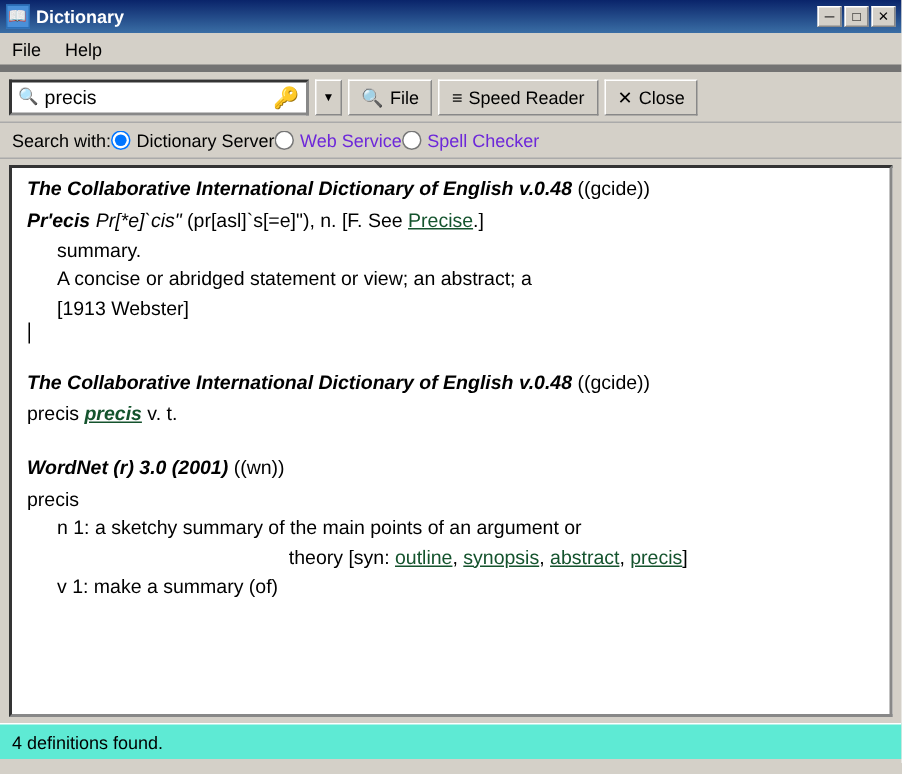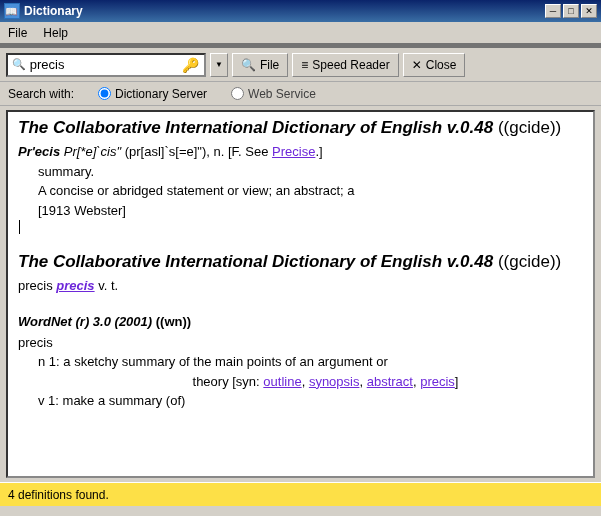--- a/index.html
+++ b/index.html
@@ -141,82 +141,82 @@
       gap: 4px;
       font-size: 12px;
     }
 
     
     .search-options {
       background: #d4d0c8;
       padding: 3px 8px;
       display: flex;
       align-items: center;
-      gap: 24px;
+      gap: 0;
       border-bottom: 1px solid #aaa;
       height: 24px;
       font-size: 12px;
     }
     .radio-group {
       display: flex;
       align-items: center;
       gap: 4px;
     }
     .radio-group input[type=radio] {
       margin: 0;
     }
     .radio-label-active {
       color: #000;
     }
     .radio-label-inactive {
-      color: #404040;
+      color: #6d28d9;
     }
 
     
     .content {
       background: white;
       margin: 4px 6px;
       border: 2px inset #888;
       height: calc(516px - 22px - 20px - 34px - 24px - 24px - 24px);
       overflow-y: auto;
       padding: 6px 10px;
       font-size: 13px;
     }
 
     
     .status-bar {
-      background: #fde047;
+      background: #5eead4;
       border-top: 1px solid #fff;
       padding: 3px 8px;
       font-size: 12px;
       height: 24px;
       display: flex;
       align-items: center;
     }
 
     
     .dict-section {
       margin-bottom: 10px;
     }
     .dict-header {
       font-style: italic;
       font-weight: bold;
-      font-size: 17px;
+      font-size: 13px;
       margin-bottom: 4px;
     }
     .dict-header .source {
       font-style: normal;
       font-weight: normal;
     }
     .dict-entry {
       margin-left: 0px;
       line-height: 1.5;
     }
     .dict-entry a {
-      color: #6d28d9;
+      color: #14532d;
       text-decoration: underline;
     }
     .dict-entry .indent {
       margin-left: 20px;
     }
     .separator {
       height: 8px;
     }
     .cursor-line {
       display: inline-block;
@@ -277,20 +277,24 @@
 <div class="search-options">
   <span>Search with:</span>
   <label class="radio-group">
     <input type="radio" name="searchWith" checked="" style="">
     <span class="radio-label-active">Dictionary Server</span>
   </label>
   <label class="radio-group">
     <input type="radio" name="searchWith" style="">
     <span class="radio-label-inactive">Web Service</span>
   </label>
+  <label class="radio-group">
+    <input type="radio" name="searchWith" style="">
+    <span class="radio-label-inactive">Spell Checker</span>
+  </label>
 </div>
 
 <div class="content">
 
   <div class="dict-section">
     <div class="dict-header">
       <span>The Collaborative International Dictionary of English v.0.48</span>
       <span class="source"> (<span>(gcide)</span>)</span>
     </div>
     <div class="dict-entry">
@@ -314,21 +318,21 @@
     <div class="dict-entry">
       <span>precis </span><a href="#" style="font-style:italic;font-weight:bold;">precis</a><span> v. t.</span>
     </div>
   </div>
 
   <div class="separator"></div>
 
   <div class="dict-section">
     <div class="wn-header">
       <span>WordNet (r) 3.0 (2001)</span>
-      <span class="source" style="font-style:normal;font-weight:bold;"> (<span>(wn)</span>)</span>
+      <span class="source" style="font-style:normal;font-weight:normal;"> (<span>(wn)</span>)</span>
     </div>
     <div class="dict-entry">
       <div>precis</div>
       <div class="indent">n 1: a sketchy summary of the main points of an argument or</div>
       <div style="margin-left:50px;text-align:center;">theory [syn: <a href="#">outline</a>, <a href="#">synopsis</a>, <a href="#">abstract</a>, <a href="#">precis</a>]</div>
       <div class="indent">v 1: make a summary (of)</div>
     </div>
   </div>
 
 </div>

